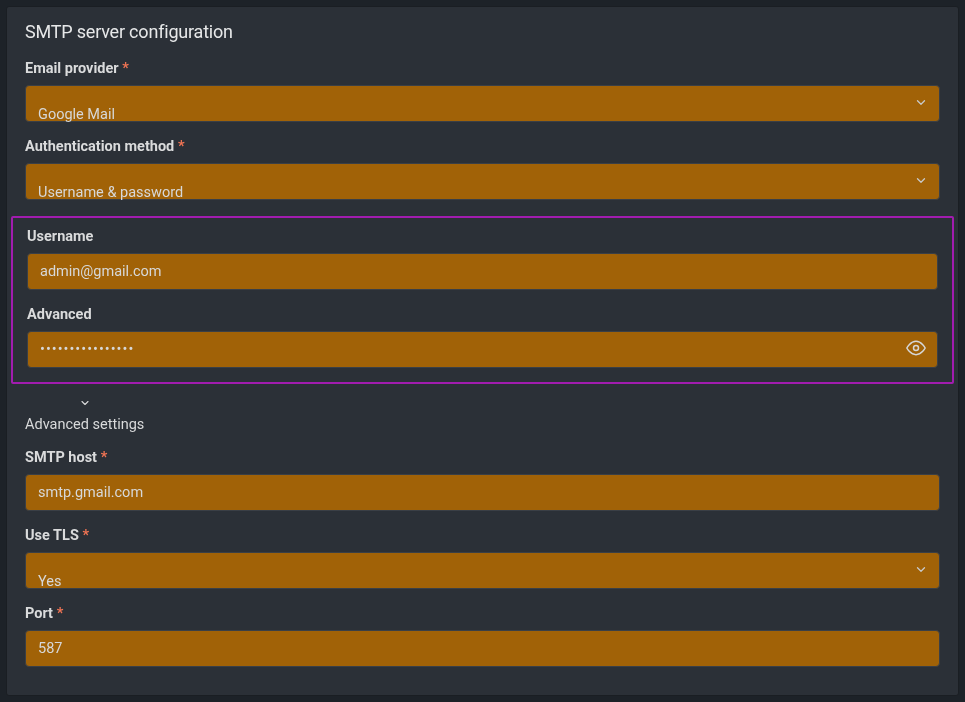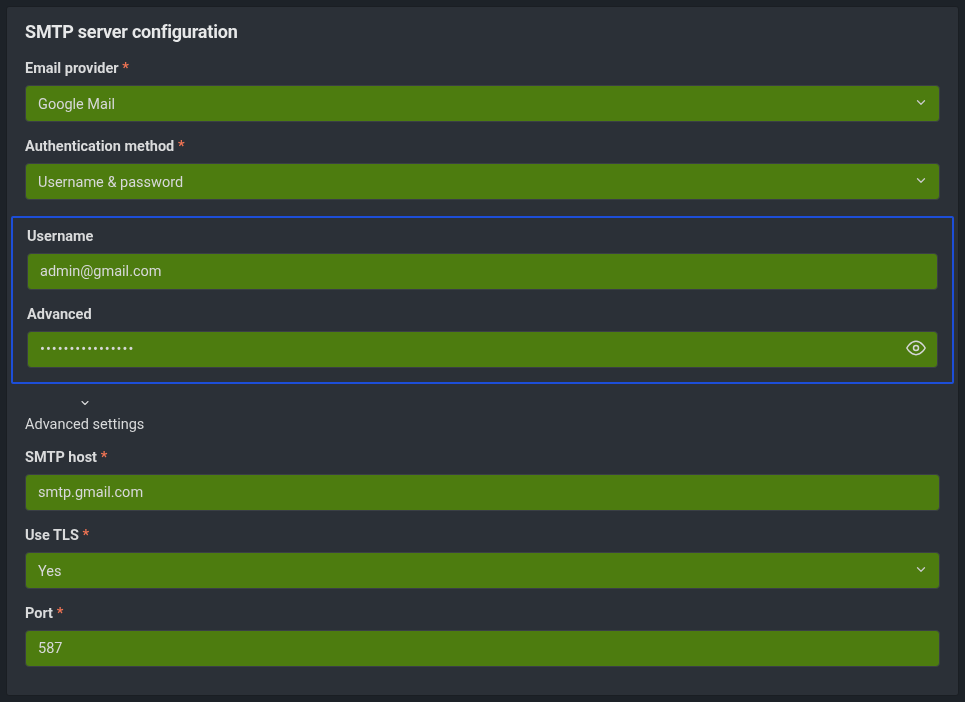--- a/index.html
+++ b/index.html
@@ -22,21 +22,21 @@
     }
     .panel {
       background: #2b3037;
       border: 1px solid #1a1e23;
       border-radius: 3px;
       padding: 14px 18px 28px 18px;
       height: calc(100% - 0px);
     }
     .section-title {
       font-size: 18px;
-      font-weight: 700;
+      font-weight: 400;
       color: #e7e8e9;
       margin-bottom: 18px;
       letter-spacing: -0.2px;
     }
     .field {
       margin-bottom: 16px;
     }
     .label-row {
       font-size: 14.5px;
       font-weight: 700;
@@ -47,24 +47,24 @@
       color: #f07454;
       font-weight: 700;
     }
     .control {
       position: relative;
       width: 100%;
     }
     .input, .select {
       width: 100%;
       height: 37px;
-      background: #4d7c0f;
+      background: #a16207;
       border: 1px solid #3a3f46;
       border-radius: 4px;
-      padding: 0 12px;
+      padding: 10px 12px;
       color: #d7d8d9;
       font-size: 14.5px;
       line-height: 37px;
       outline: none;
       font-family: inherit;
     }
     .select {
       padding-right: 40px;
       cursor: pointer;
     }
@@ -89,21 +89,21 @@
       height: 28px;
       display: flex;
       align-items: center;
       justify-content: center;
       background: transparent;
       border: none;
       cursor: pointer;
       color: #d6d7d8;
     }
     .highlight-box {
-      border: 2px solid #1d4ed8;
+      border: 2px solid #a21caf;
       border-radius: 2px;
       margin: 0 -14px 6px -14px;
       padding: 10px 14px 14px 14px;
     }
     .highlight-box .field:last-child {
       margin-bottom: 0;
     }
     .adv-toggle {
       display: inline-flex;
       align-items: center;

